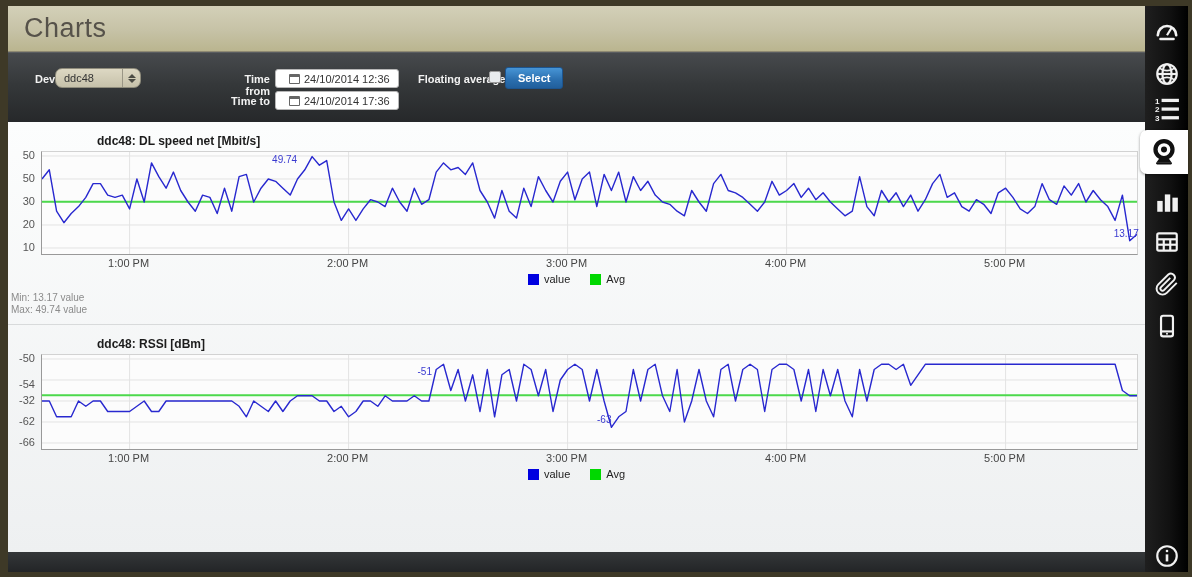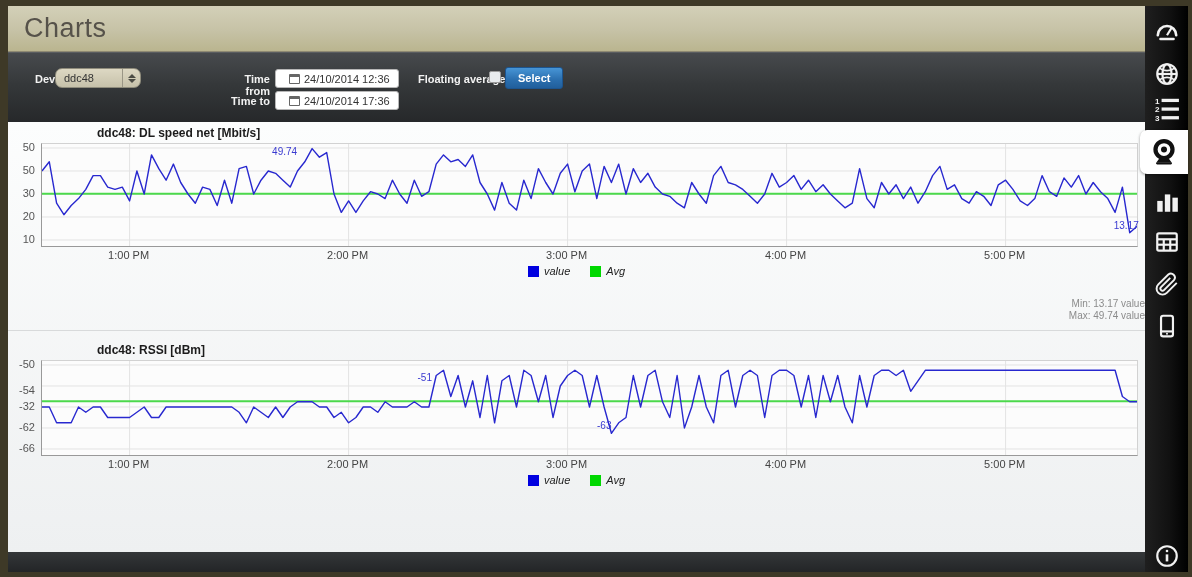--- a/index.html
+++ b/index.html
@@ -55,37 +55,37 @@
   }
   .tb-button {
     position:absolute; left:497px; top:14px; height:22px; padding:0 12px;
     background: linear-gradient(180deg,#4795d6,#2a6eae 60%,#215f9c);
     border:1px solid #1c5590; border-radius:3px;
     color:#fff; font-weight:bold; font-size:11px; line-height:20px; cursor:pointer;
   }
   
   .content { height:430px; background: linear-gradient(180deg,#fcfdfd, #eef0f1); }
   .panel { position:relative; }
-  .panel[data-chart="0"] { padding-top:4px; }
+  .panel[data-chart="0"] { padding-top:12px; }
   .panel[data-chart="1"] { padding-top:12px; border-top:1px solid #d8dadb; margin-top:8px; }
   .chart-title { margin:0 0 3px 89px; font-size:12px; font-weight:bold; color:#1c1c1c; }
   .plot-row { position:relative; margin-left:33px; width:1097px;text-decoration:underline; }
   .plot { position:relative; width:1097px; background:#fcfcfc;
           border:1px solid #d2d2d2; border-left-color:#999; border-bottom-color:#999; }
   .panel[data-chart="0"] .plot { height:104px; }
   .panel[data-chart="1"] .plot { height:96px; }
   .ylabels { position:absolute; left:-31px; top:0; width:28px; height:100%; }
   .ytick { position:absolute; right:3px; font-size:11px; color:#555; }
   .xlabels { position:relative; height:15px; }
   .xtick { position:absolute; top:2px; width:70px; text-align:center; font-size:11px; color:#444; }
   .anno { position:absolute; font-size:10px; color:#3a3ad0; white-space:nowrap; }
   .legend { display:flex; justify-content:center; align-items:center; gap:20px; height:16px; margin-top:1px; }
-  .legend-item { display:flex; align-items:center; gap:5px; font-size:11px; color:#222;font-style:italic; }
+  .legend-item { display:flex; align-items:center; gap:5px; font-size:11px; color:#222; }
   .swatch { width:11px; height:11px; display:inline-block; }
-  .minmax { margin:19px 0 0 3px; font-size:10px; color:#8b8b8b; line-height:12px;text-align:right; }
+  .minmax { margin:5px 0 0 3px; font-size:10px; color:#8b8b8b; line-height:12px; }
   
   .footer { height:20px; background: linear-gradient(180deg,#343739,#232527); }
   
   #sidebar {
     position:absolute; left:1145px; top:6px; width:43px; height:566px;
     background: linear-gradient(90deg,#1f1f1f,#101010 60%,#000);
   }
   .side-item { position:absolute; left:0; width:43px; height:36px;
                display:flex; align-items:center; justify-content:center; cursor:pointer; }
   .side-item svg { width:26px; height:26px; }

